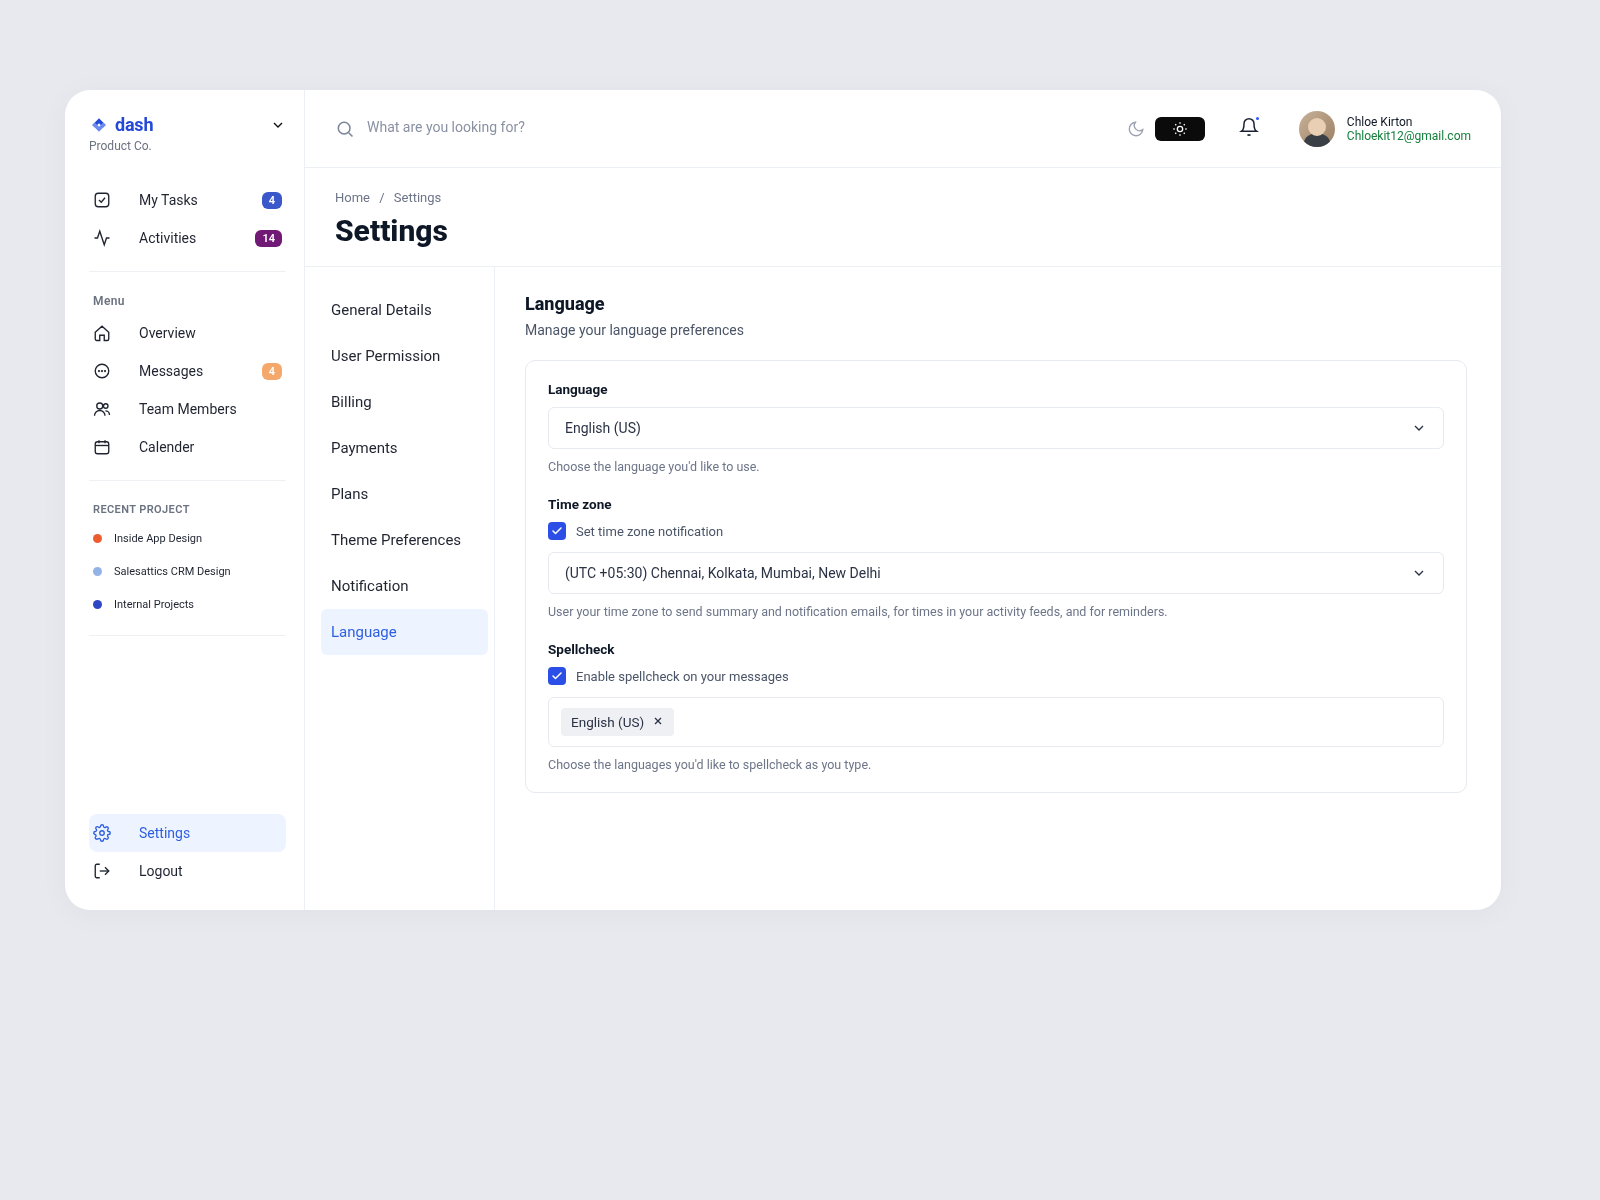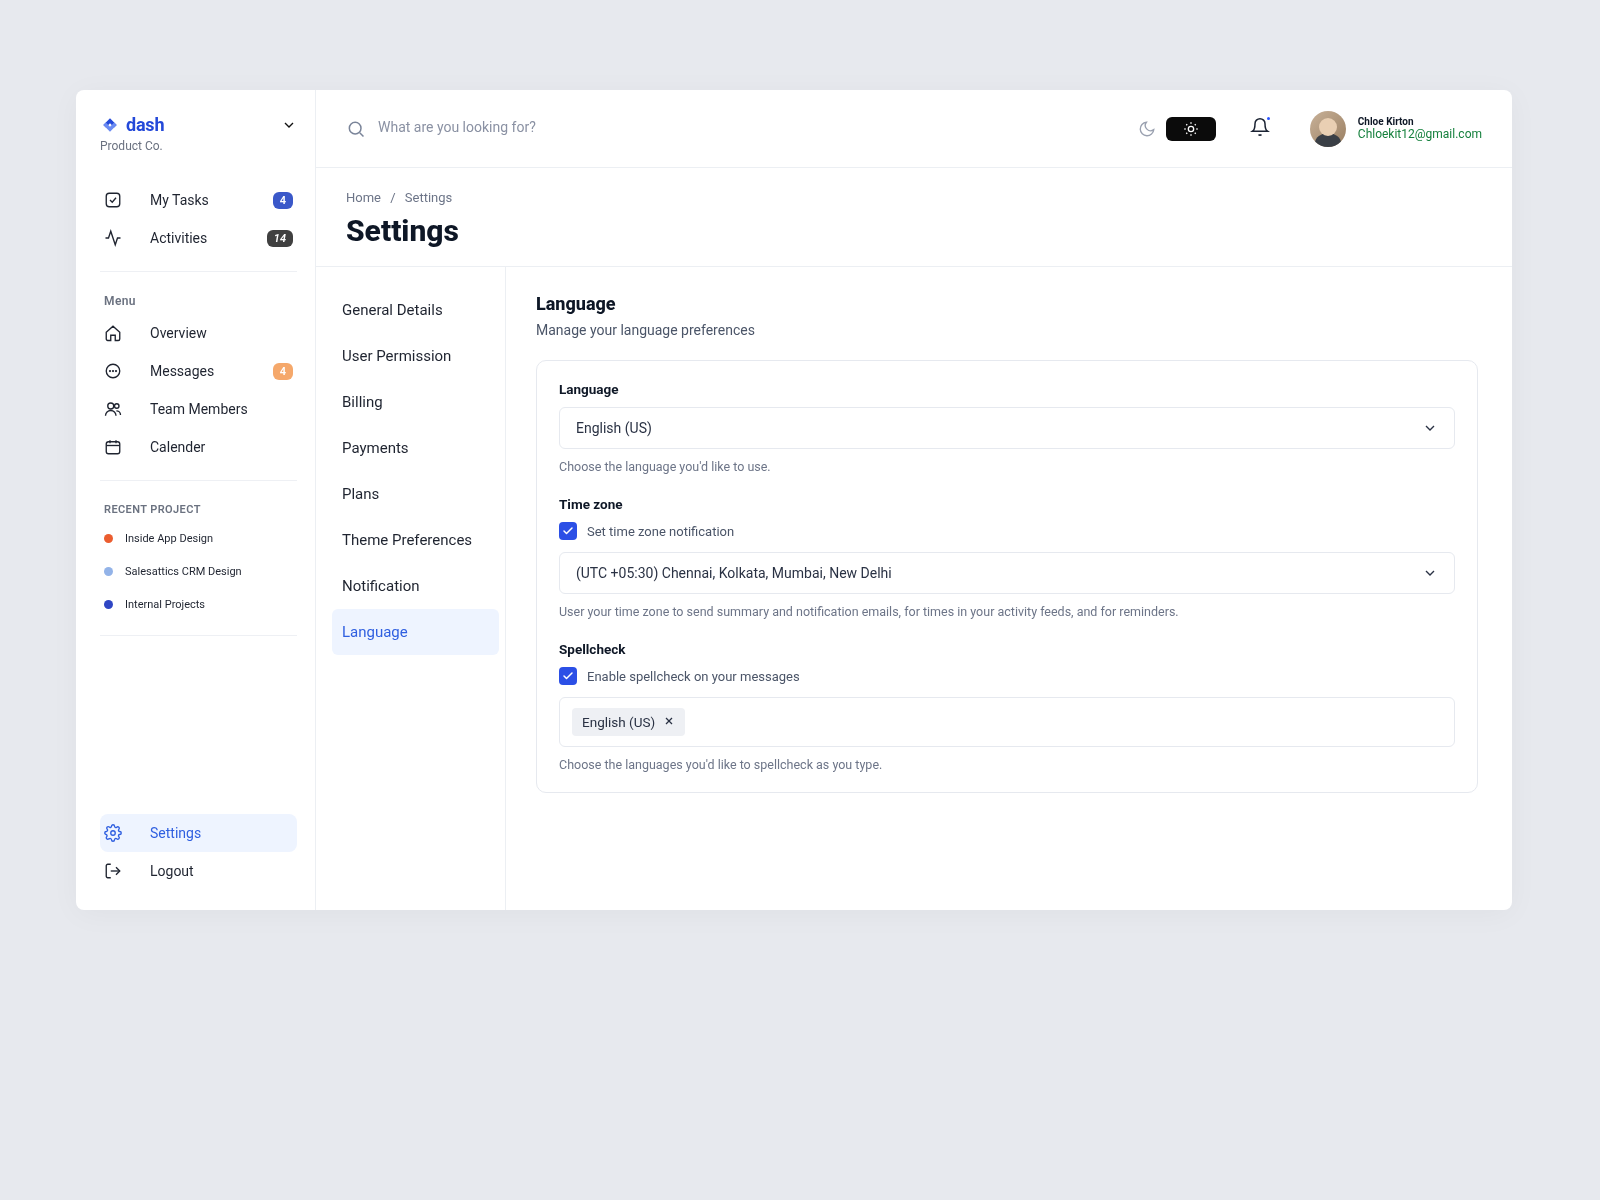--- a/index.html
+++ b/index.html
@@ -1,32 +1,32 @@
 <!DOCTYPE html>
 <html><head>
 <meta charset="utf-8">
 <style>
   * { box-sizing: border-box; margin: 0; padding: 0; font-family: -apple-system, BlinkMacSystemFont, "Segoe UI", Roboto, sans-serif; }
   body { background:#e7e9ee; width:1600px; height:1200px; overflow:hidden; }
-  .app-window { position:absolute; left:76px; top:90px; width:1436px; height:820px; background:#fff; border-radius:8px; box-shadow:0 4px 30px rgba(0,0,0,.04); display:flex; }
+  .app-window { position:absolute; left:65px; top:90px; width:1436px; height:820px; background:#fff; border-radius:25px; box-shadow:0 4px 30px rgba(0,0,0,.04); display:flex; }
   
   .sidebar { width:240px; border-right:1px solid #eceff3; padding:24px 18px 20px 24px; display:flex; flex-direction:column; }
   .brand-row { display:flex; align-items:center; justify-content:space-between; }
   .brand-left { display:flex; align-items:center; gap:6px; }
   .brand-logo { width:20px; height:20px; }
   .brand-name { font-size:18px; font-weight:700; color:#2449d9; letter-spacing:-.2px; }
   .brand-sub { font-size:12px; color:#6b7280; margin-top:4px; }
   .chevron { color:#111; }
   .nav-group { margin-top:28px; }
   .nav-item { display:flex; align-items:center; gap:28px; padding:10px 4px; font-size:14px; color:#1f2430; cursor:pointer; border-radius:8px; }
   .nav-item .icon { width:18px; height:18px; flex:0 0 18px; color:#1f2430; }
   .nav-item .label { flex:1; }
   .badge { font-size:11px; font-weight:600; padding:2px 7px; border-radius:6px; color:#fff; min-width:18px; text-align:center; }
   .badge-blue { background:#3a58c9; }
-  .badge-green { background:#404040;font-style:italic; }
+  .badge-green { background:#701a75; }
   .badge-orange { background:#f5a86b; }
   .divider { height:1px; background:#eef0f4; margin:14px 0; }
   .section-label { font-size:12px; letter-spacing:.4px; color:#6b7280; font-weight:600; margin:8px 0 6px 4px; text-transform:none; }
   .section-label.upper { text-transform:uppercase; font-size:11px; }
   .project-item { display:flex; align-items:center; gap:12px; padding:10px 4px; font-size:11px; color:#1f2430; cursor:pointer; }
   .dot { width:9px; height:9px; border-radius:50%; flex:0 0 9px; }
   .sidebar-bottom { margin-top:auto; }
   .nav-item.active { background:#eef4ff; color:#2f5fe0; }
   .nav-item.active .icon, .nav-item.active .label { color:#2f5fe0; }
   
@@ -40,21 +40,21 @@
   .theme-icon { width:18px; height:18px; }
   .theme-pill { width:50px; height:24px; background:#0b0b0b; border-radius:6px; display:flex; align-items:center; justify-content:center; }
   .theme-pill svg { width:16px; height:16px; }
   .bell-wrap { position:relative; margin-left:16px; }
   .bell { width:20px; height:20px; color:#1b2333; }
   .bell-dot { position:absolute; top:-2px; right:-2px; width:7px; height:7px; background:#2b55ff; border-radius:50%; border:2px solid #fff; }
   .user-wrap { display:flex; align-items:center; gap:12px; margin-left:22px; }
   .avatar { width:36px; height:36px; border-radius:50%; background:linear-gradient(135deg,#c8b198,#9a7f62); position:relative; overflow:hidden; }
   .avatar::after{content:"";position:absolute;left:9px;top:7px;width:18px;height:18px;border-radius:50%;background:#e9cfb3;}
   .avatar::before{content:"";position:absolute;left:5px;bottom:-6px;width:26px;height:20px;border-radius:50% 50% 0 0;background:#3a3f46;}
-  .user-name { font-size:10px; font-weight:700; color:#0e1726; }
+  .user-name { font-size:12px; font-weight:400; color:#0e1726; }
   .user-email { font-size:12px; color:#15803d; }
   
   .content-head { padding:22px 30px 18px 30px; border-bottom:1px solid #eceff3; }
   .breadcrumb { font-size:13px; color:#6d7588; }
   .breadcrumb .sep { margin:0 6px; }
   .page-title { font-size:30px; font-weight:800; color:#0e1726; margin-top:8px; }
   .content-body { flex:1; display:flex; }
   .settings-nav { width:190px; padding:20px 6px 20px 16px; border-right:1px solid #eceff3; }
   .settings-nav .snav-item { padding:14px 10px; font-size:15px; color:#1f2430; cursor:pointer; border-radius:6px; }
   .settings-nav .snav-item.active { background:#eef4ff; color:#2f5fe0; }

